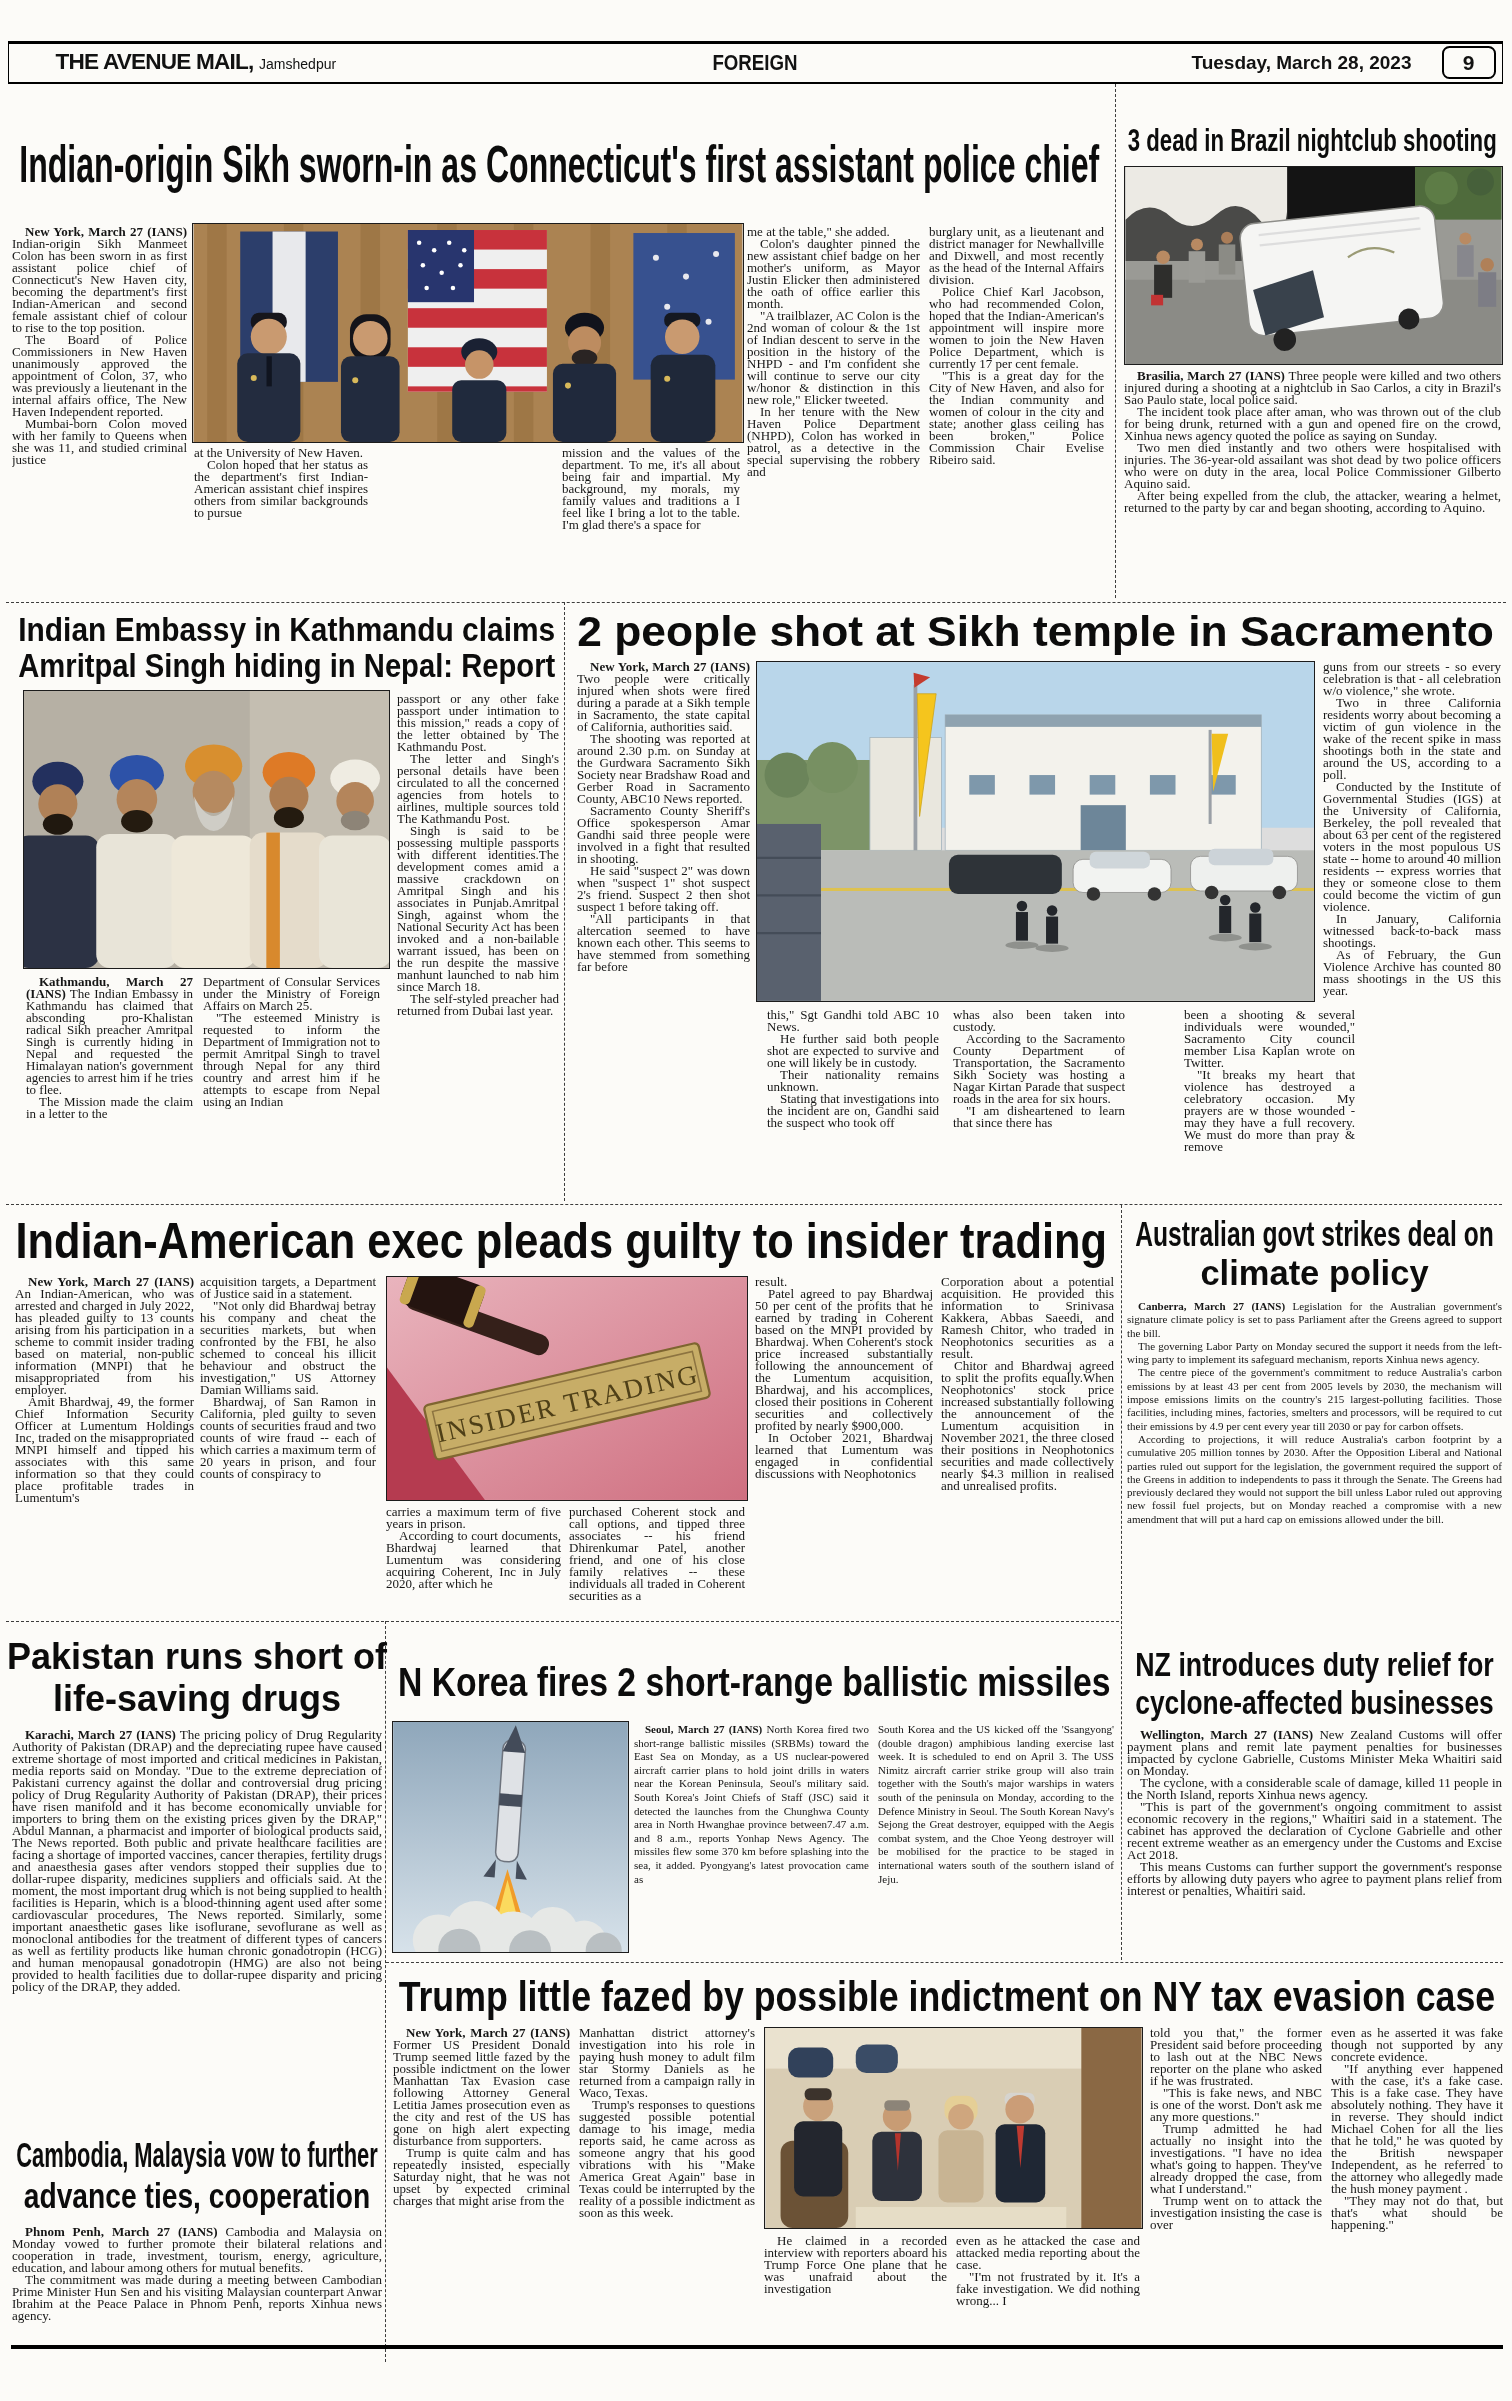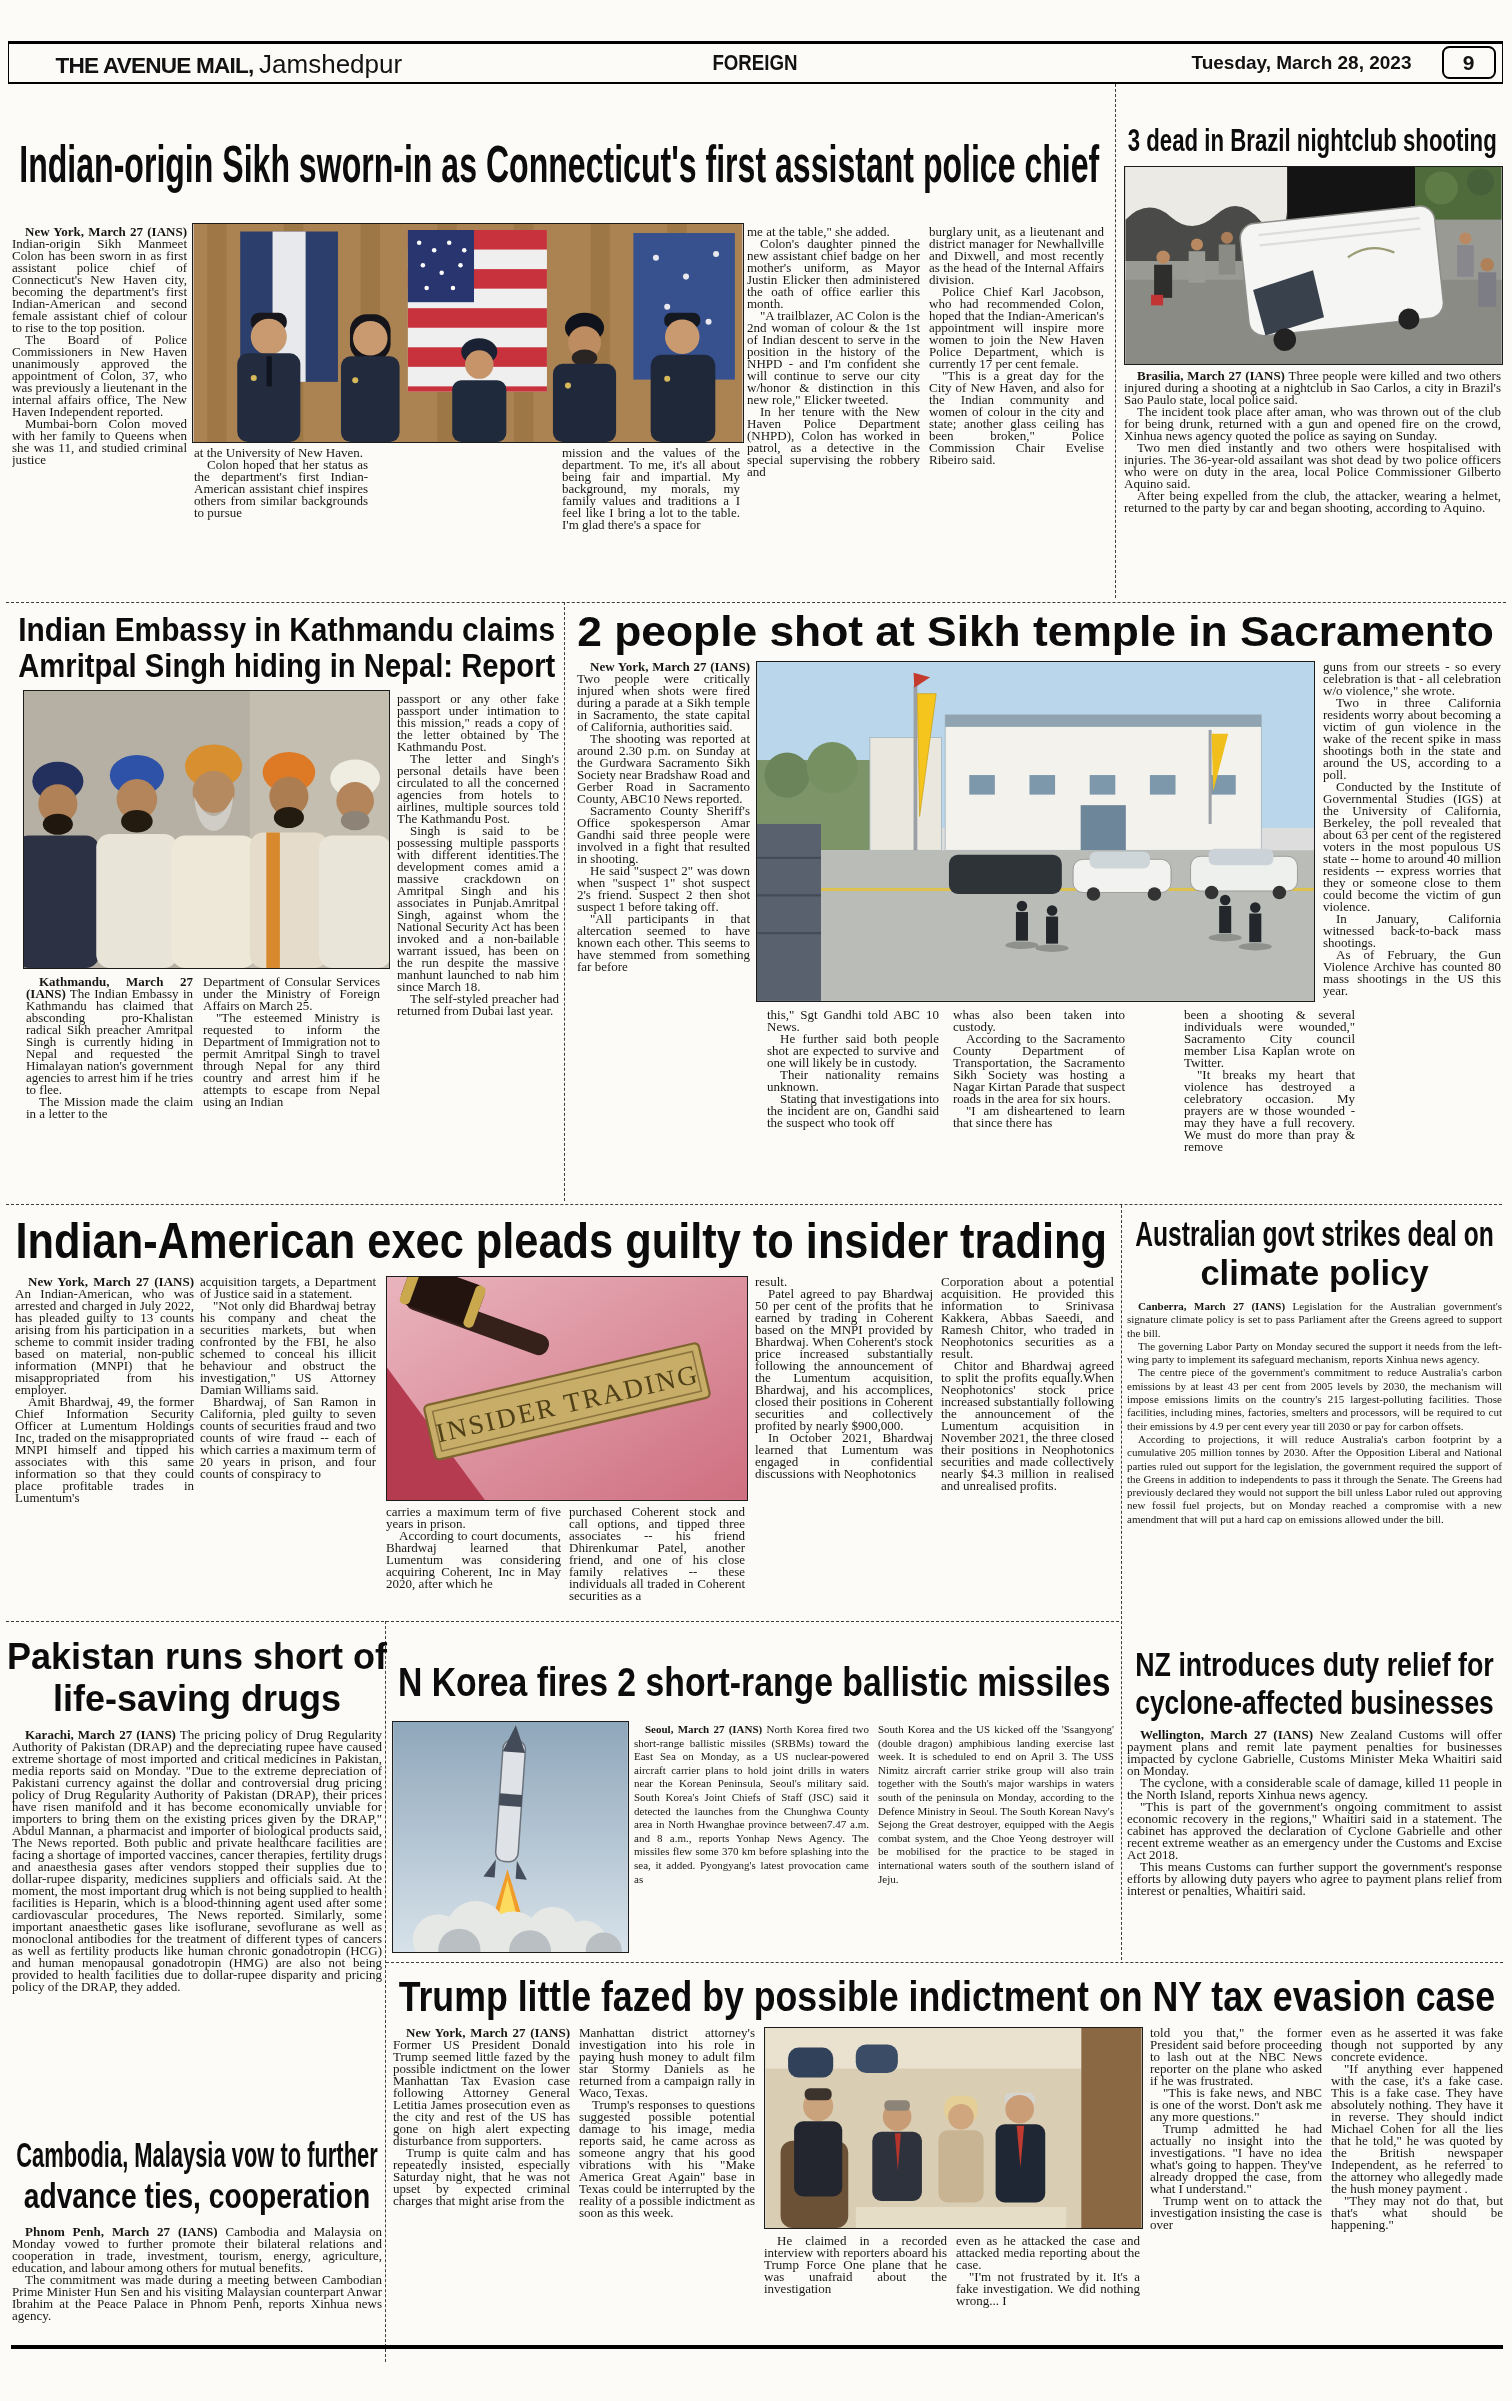--- a/index.html
+++ b/index.html
@@ -13,21 +13,21 @@
   .hl{position:absolute;overflow:visible;}
   .hl text{font-family:"Liberation Sans",sans-serif;font-weight:700;fill:#0c0c0c;}
   .vdash{position:absolute;width:0;border-left:1.5px dashed #3c3c3c;}
   .hdash{position:absolute;height:0;border-top:1.5px dashed #3c3c3c;}
   .photo{position:absolute;border:0.8px solid #1c1c1c;background:#ddd;}
   .photo svg{display:block;}
   .masthead{position:absolute;left:7.5px;top:41px;width:1493px;height:38px;
     border-top:3px solid #000;border-bottom:2.3px solid #000;border-left:1.5px solid #000;border-right:1.5px solid #000;
     font-family:"Liberation Sans",sans-serif;}
   .mh-name{position:absolute;left:47px;top:5.3px;font-size:22.6px;font-weight:700;letter-spacing:-0.8px;}
-  .mh-city{font-size:26px;font-weight:400;letter-spacing:0;}
+  .mh-city{font-size:14px;font-weight:400;letter-spacing:0;}
   .mh-section{position:absolute;left:50%;transform:translateX(-50%) scaleX(0.85);top:6px;font-size:22px;font-weight:700;}
   .mh-date{position:absolute;right:90px;top:7.5px;font-size:19px;font-weight:700;}
   .mh-page{position:absolute;right:6px;top:2.3px;width:50px;height:29px;border:2.3px solid #000;border-radius:7.5px;
     font-size:21px;font-weight:700;text-align:center;line-height:29px;}
   .brule{position:absolute;left:10.5px;top:2345px;width:1492px;height:3.8px;background:#000;}
 </style>
 </head>
 <body>
 
 <div class="page">
@@ -324,21 +324,21 @@
           <rect x="110" y="-4" width="14" height="58" rx="6" fill="#c9a84e"></rect>
         </g>
       <g transform="rotate(-13 239 165)">
         <rect x="52" y="128" width="374" height="74" rx="6" fill="#c7ad67" stroke="#7e6530" stroke-width="3"></rect>
         <rect x="62" y="138" width="354" height="54" fill="none" stroke="#8d7440" stroke-width="2"></rect>
         <text x="239" y="180" text-anchor="middle" font-size="36" font-family="Liberation Serif, serif" letter-spacing="3" fill="#4e3f17">INSIDER TRADING</text>
       </g>
     </svg>
   </div>
   <div class="col" style="left:386px;top:1506px;width:175px;height:110px">carries a maximum term of five years in prison.
- According to court documents, Bhardwaj learned that Lumentum was considering acquiring Coherent, Inc in May 2020, after which he</div>
+ According to court documents, Bhardwaj learned that Lumentum was considering acquiring Coherent, Inc in July 2020, after which he</div>
   <div class="col" style="left:569px;top:1506px;width:176px;height:110px">purchased Coherent stock and call options, and tipped three associates -- his friend Dhirenkumar Patel, another friend, and one of his close family relatives -- these individuals all traded in Coherent securities as a</div>
   <div class="col" style="left:755px;top:1276px;width:178px;height:340px">result.
  Patel agreed to pay Bhardwaj 50 per cent of the profits that he earned by trading in Coherent based on the MNPI provided by Bhardwaj. When Coherent's stock price increased substantially following the announcement of the Lumentum acquisition, Bhardwaj, and his accomplices, closed their positions in Coherent securities and collectively profited by nearly $900,000.
  In October 2021, Bhardwaj learned that Lumentum was engaged in confidential discussions with Neophotonics</div>
   <div class="col" style="left:941px;top:1276px;width:173px;height:340px">Corporation about a potential acquisition. He provided this information to Srinivasa Kakkera, Abbas Saeedi, and Ramesh Chitor, who traded in Neophotonics securities as a result.
  Chitor and Bhardwaj agreed to split the profits equally.When Neophotonics' stock price increased substantially following the announcement of the Lumentum acquisition in November 2021, the three closed their positions in Neophotonics securities and made collectively nearly $4.3 million in realised and unrealised profits.</div>
 
   <div class="vdash" style="left:1121px;top:1205px;height:755px"></div>
 
   <svg class="hl" style="left:1127px;top:1214px" width="375" height="78" viewBox="0 0 498 104">

